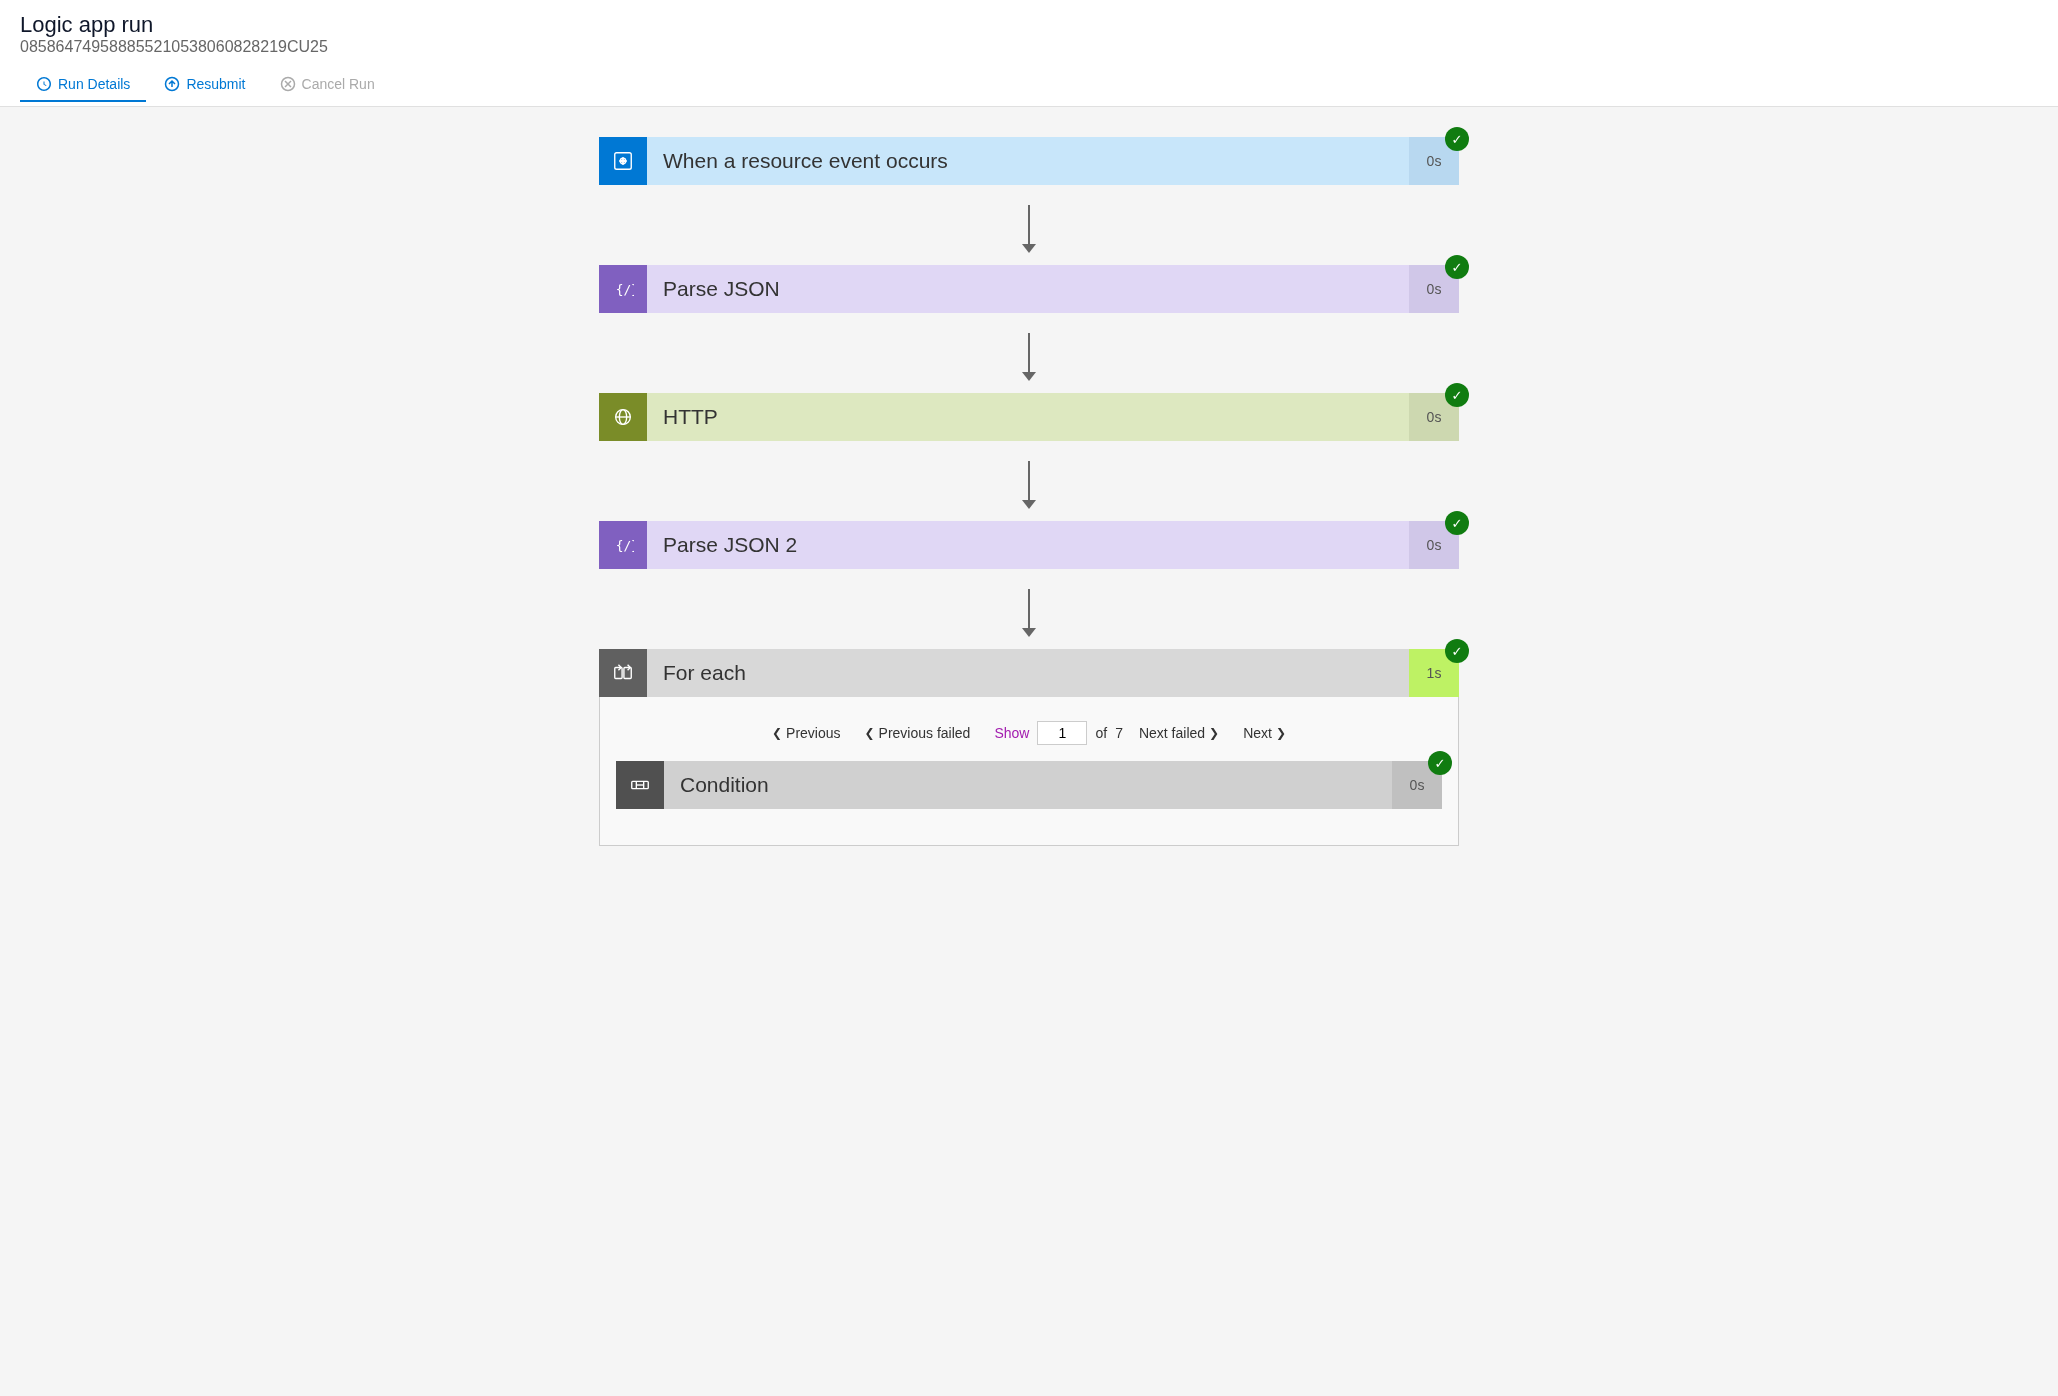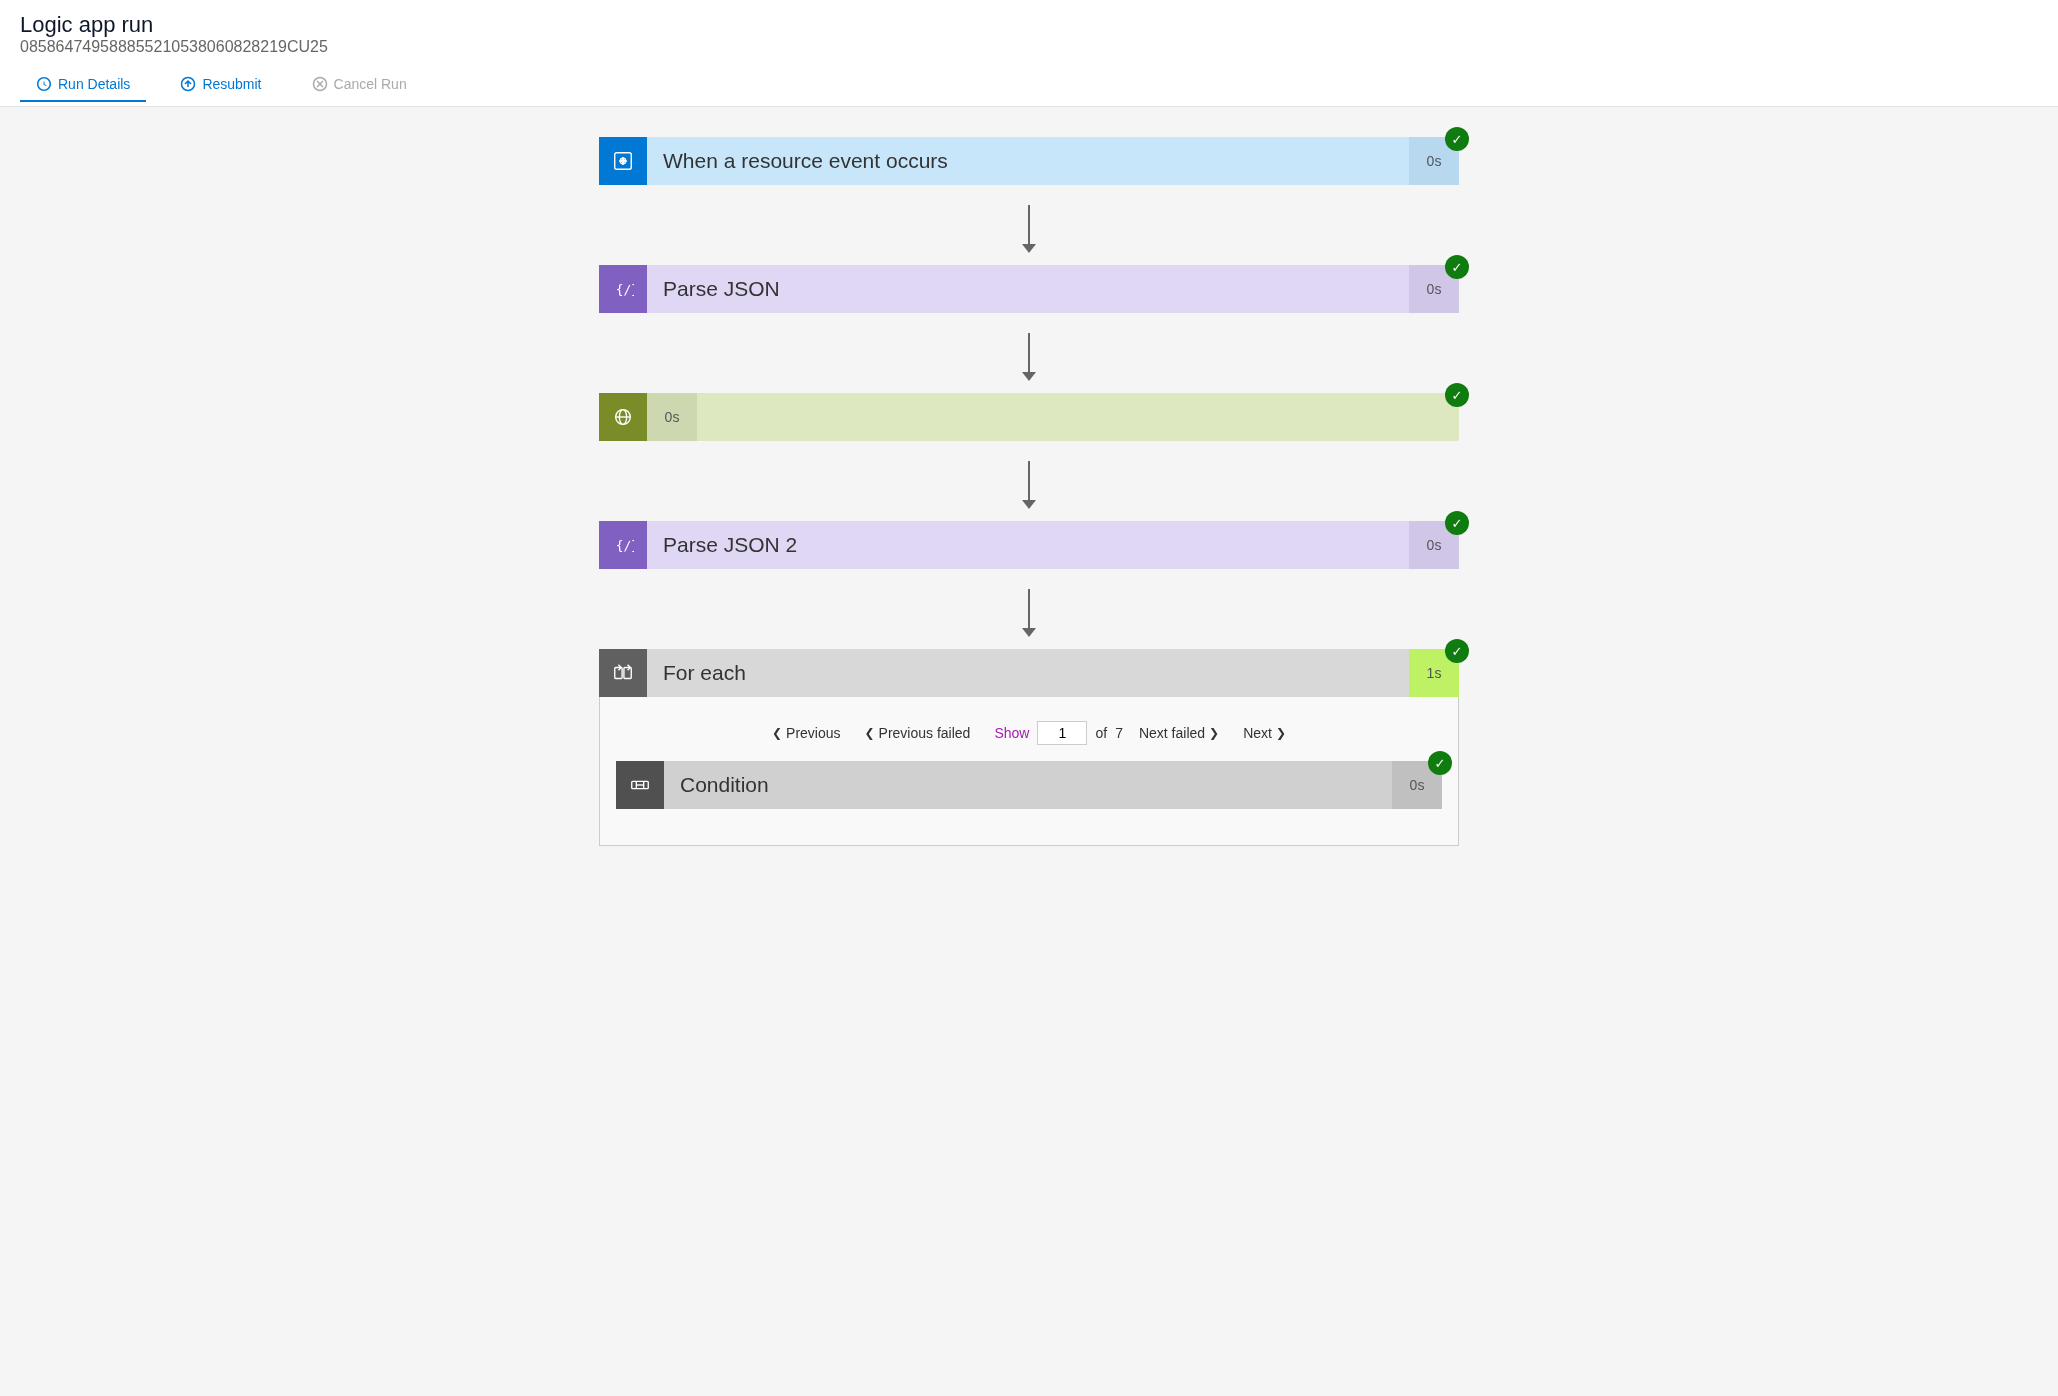--- a/index.html
+++ b/index.html
@@ -24,21 +24,21 @@
 
     .run-id {
       font-size: 16px;
       color: #666;
       margin-bottom: 8px;
     }
 
     .toolbar {
       display: flex;
       align-items: center;
-      gap: 18px;
+      gap: 2px;
       padding: 4px 0;
     }
 
     .toolbar-btn {
       display: flex;
       align-items: center;
       gap: 6px;
       padding: 8px 16px;
       border: none;
       background: none;
@@ -360,20 +360,21 @@
 
     <div class="step-wrapper">
       <div class="step-block step-http">
         <div class="step-icon">
           <svg class="icon-svg" viewBox="0 0 24 24">
             <circle cx="12" cy="12" r="8" fill="none" stroke="white" stroke-width="1.5"></circle>
             <ellipse cx="12" cy="12" rx="4" ry="8" fill="none" stroke="white" stroke-width="1.5"></ellipse>
             <line x1="4" y1="12" x2="20" y2="12" stroke="white" stroke-width="1.5"></line>
           </svg>
         </div>
+        <div class="step-label">HTTP</div>
         <div class="step-duration">0s</div>
         <div class="step-check">✓</div>
       </div>
     </div>
 
     <div class="connector-spacer"></div>
     <div class="connector"></div>
     <div class="connector-spacer"></div>
 
     <div class="step-wrapper">

